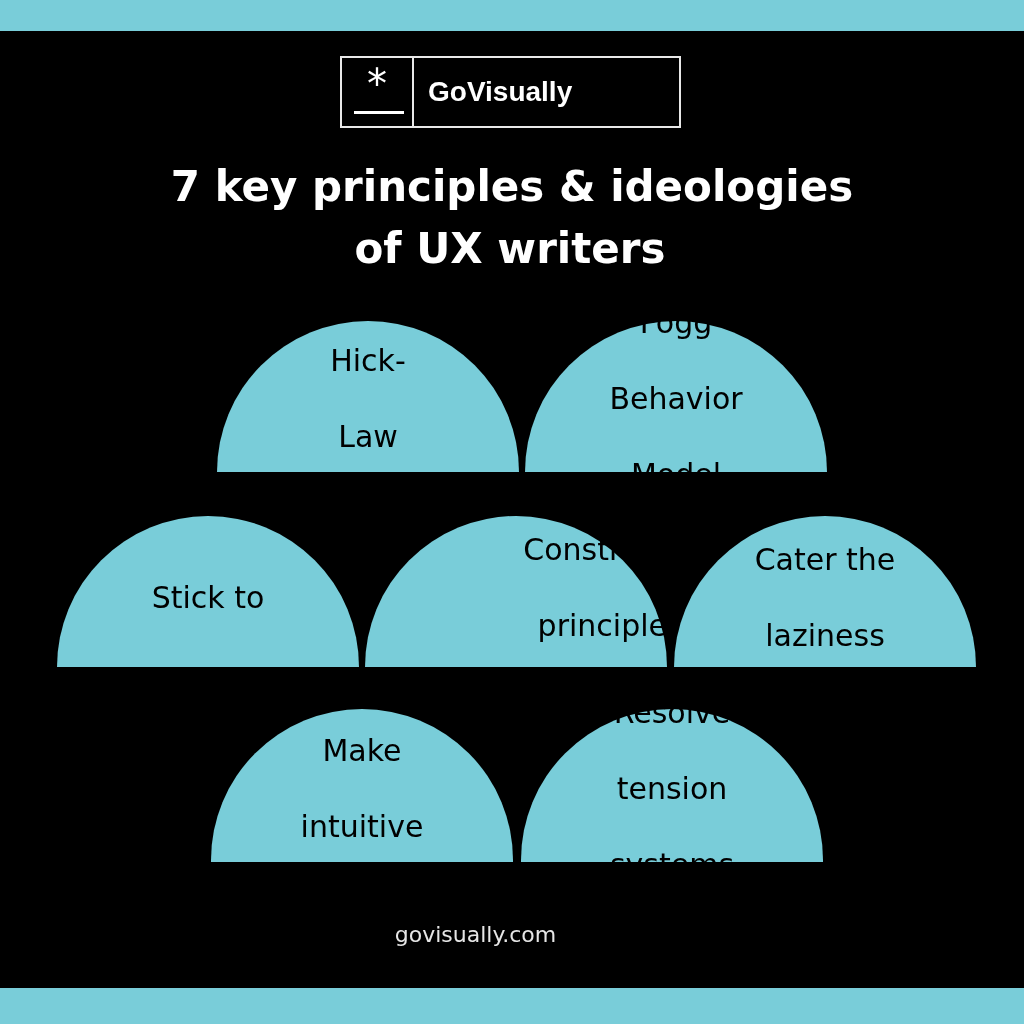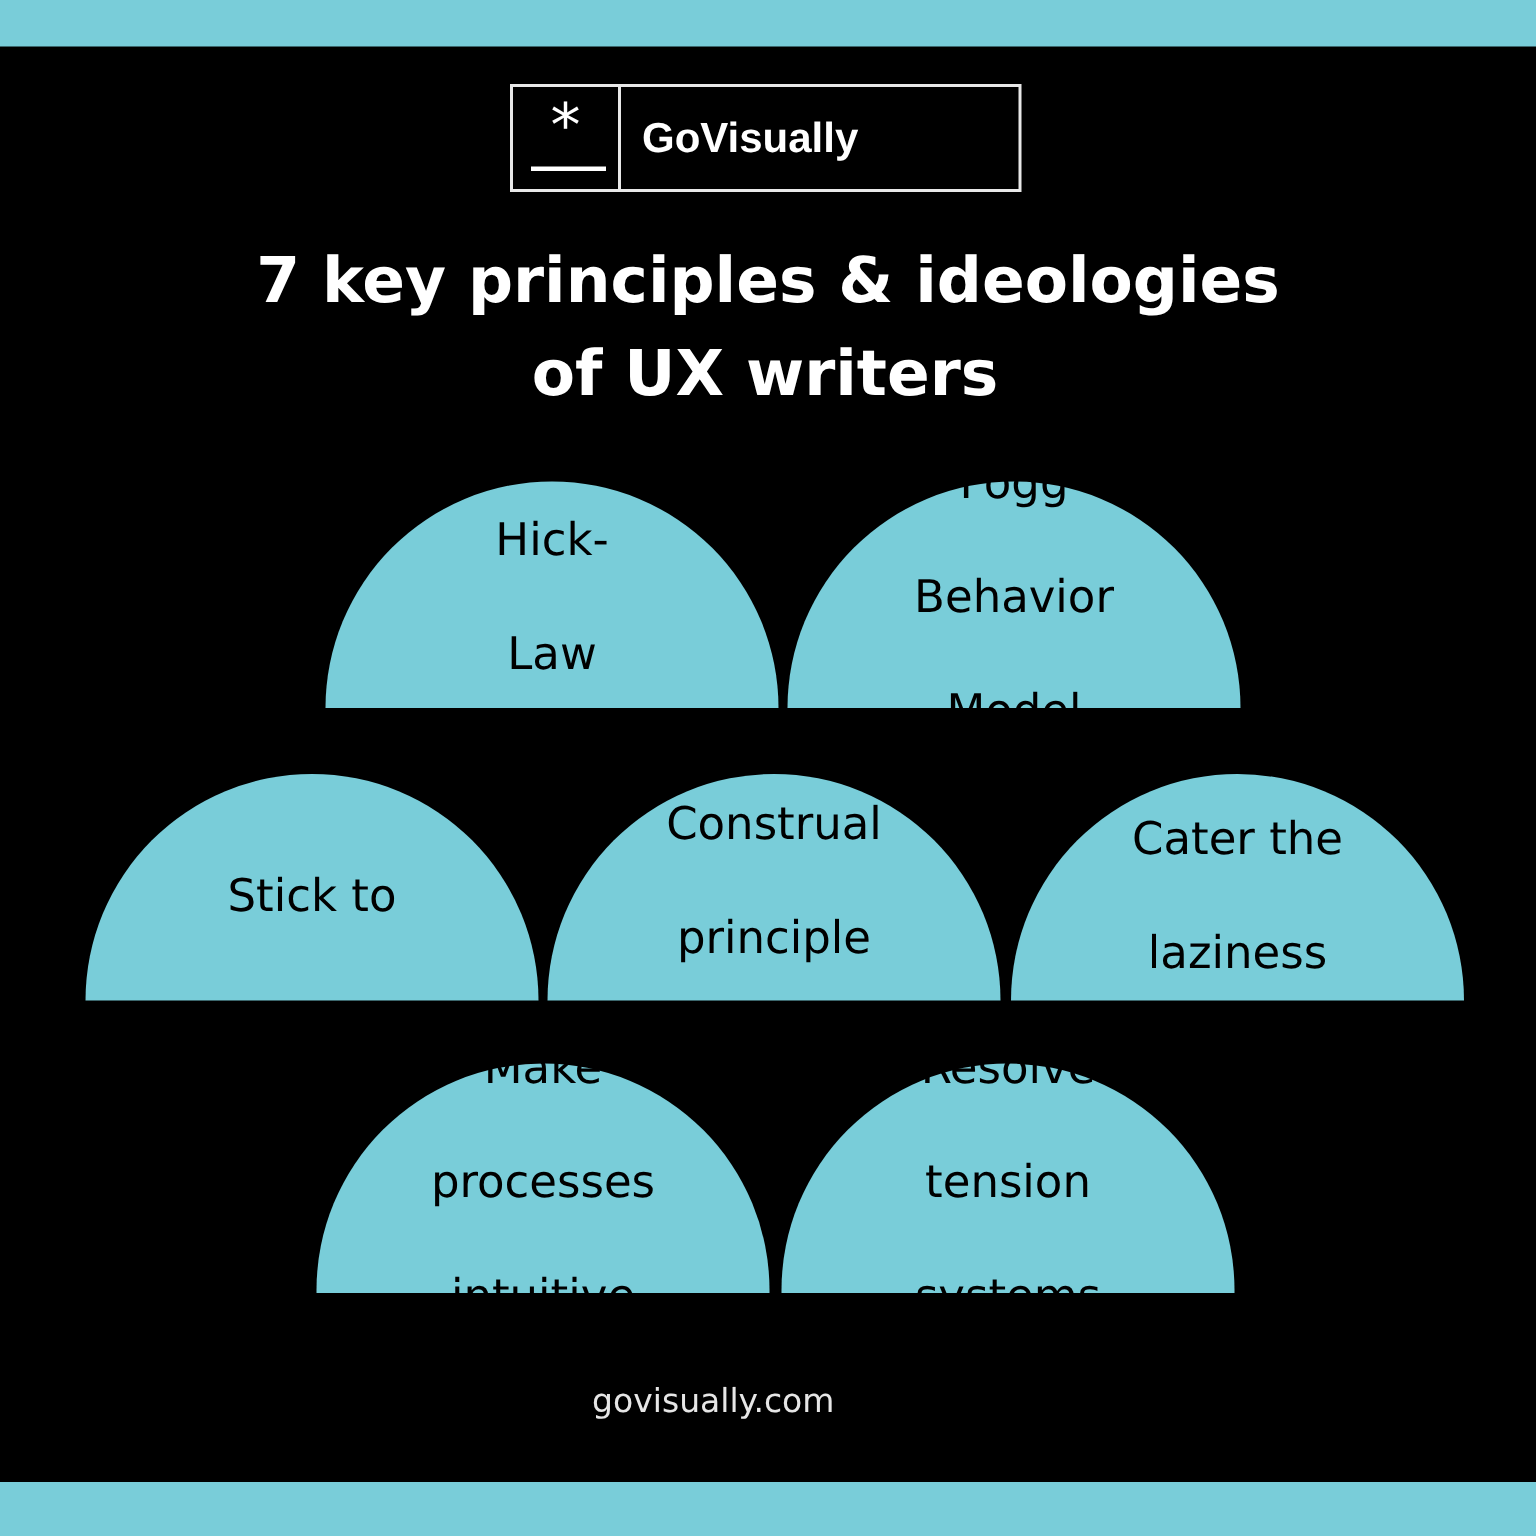--- a/index.html
+++ b/index.html
@@ -41,32 +41,31 @@
 </div>
 <div class="dome" style="left:525px; top:321px; padding-top:4px; box-sizing:border-box;">
   <span>Fogg</span>
   <span>Behavior</span>
   <span>Model</span>
 </div>
 
 <div class="dome" style="left:57px; top:516px; padding-top:12px; box-sizing:border-box;">
   <span>Stick to</span>
 </div>
-<div class="dome" style="left:365px; top:516px; padding-bottom:8px; box-sizing:border-box;">
+<div class="dome" style="left:365px; top:516px; padding-bottom:8px; box-sizing:border-box;align-items:flex-end;">
   <span>Construal</span>
   <span>principle</span>
 </div>
 <div class="dome" style="left:674px; top:516px; padding-top:12px; box-sizing:border-box;">
   <span>Cater the</span>
   <span>laziness</span>
 </div>
 
 <div class="dome" style="left:211px; top:709px; height:153px; padding-top:6px; box-sizing:border-box;">
   <span>Make</span>
-  <span>processes</span>
   <span>intuitive</span>
 </div>
 <div class="dome" style="left:521px; top:709px; height:153px; padding-top:6px; box-sizing:border-box;">
   <span>Resolve</span>
   <span>tension</span>
   <span>systems</span>
 </div>
 
 <div class="footer">govisually.com</div>
 

